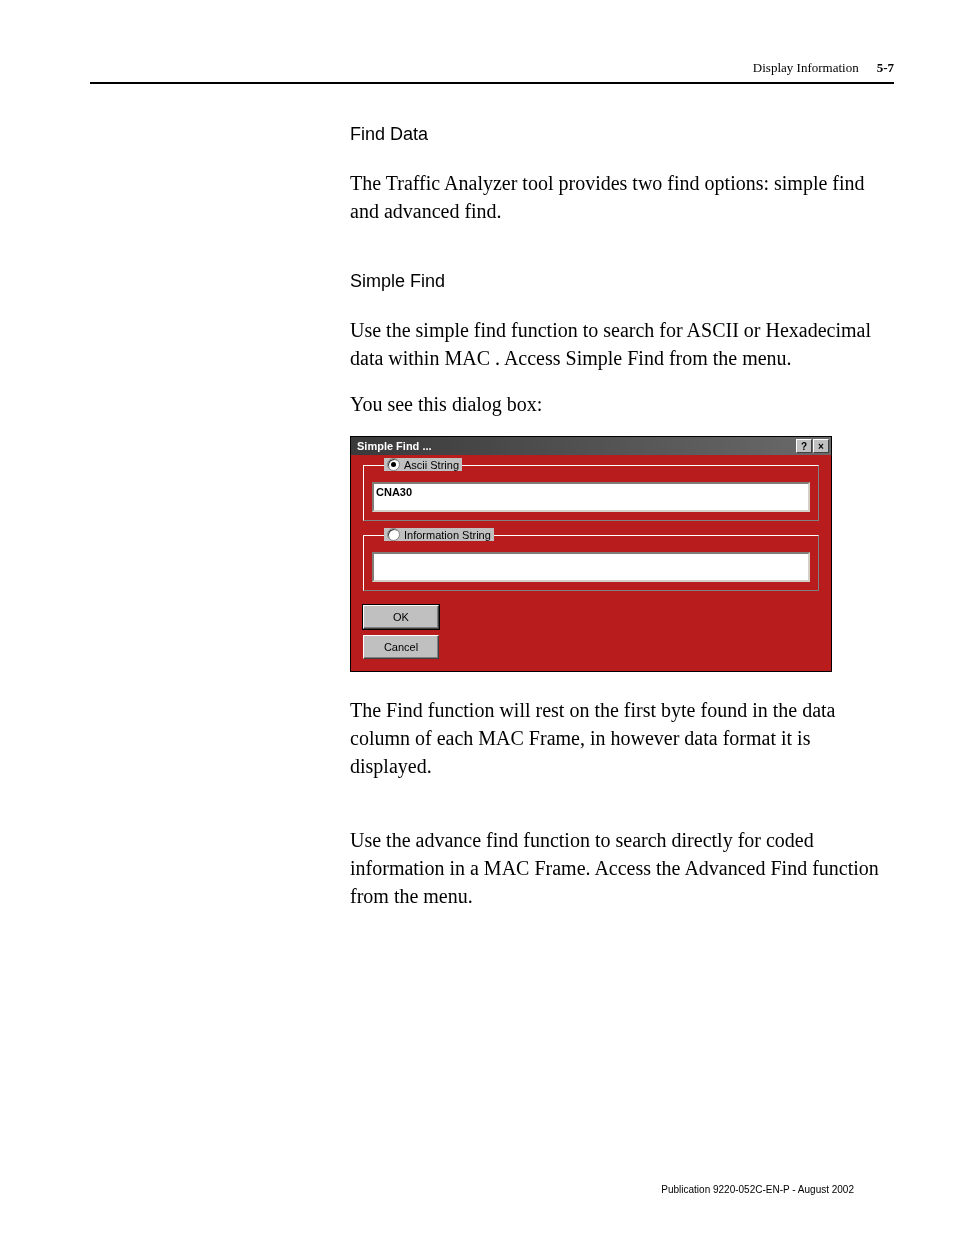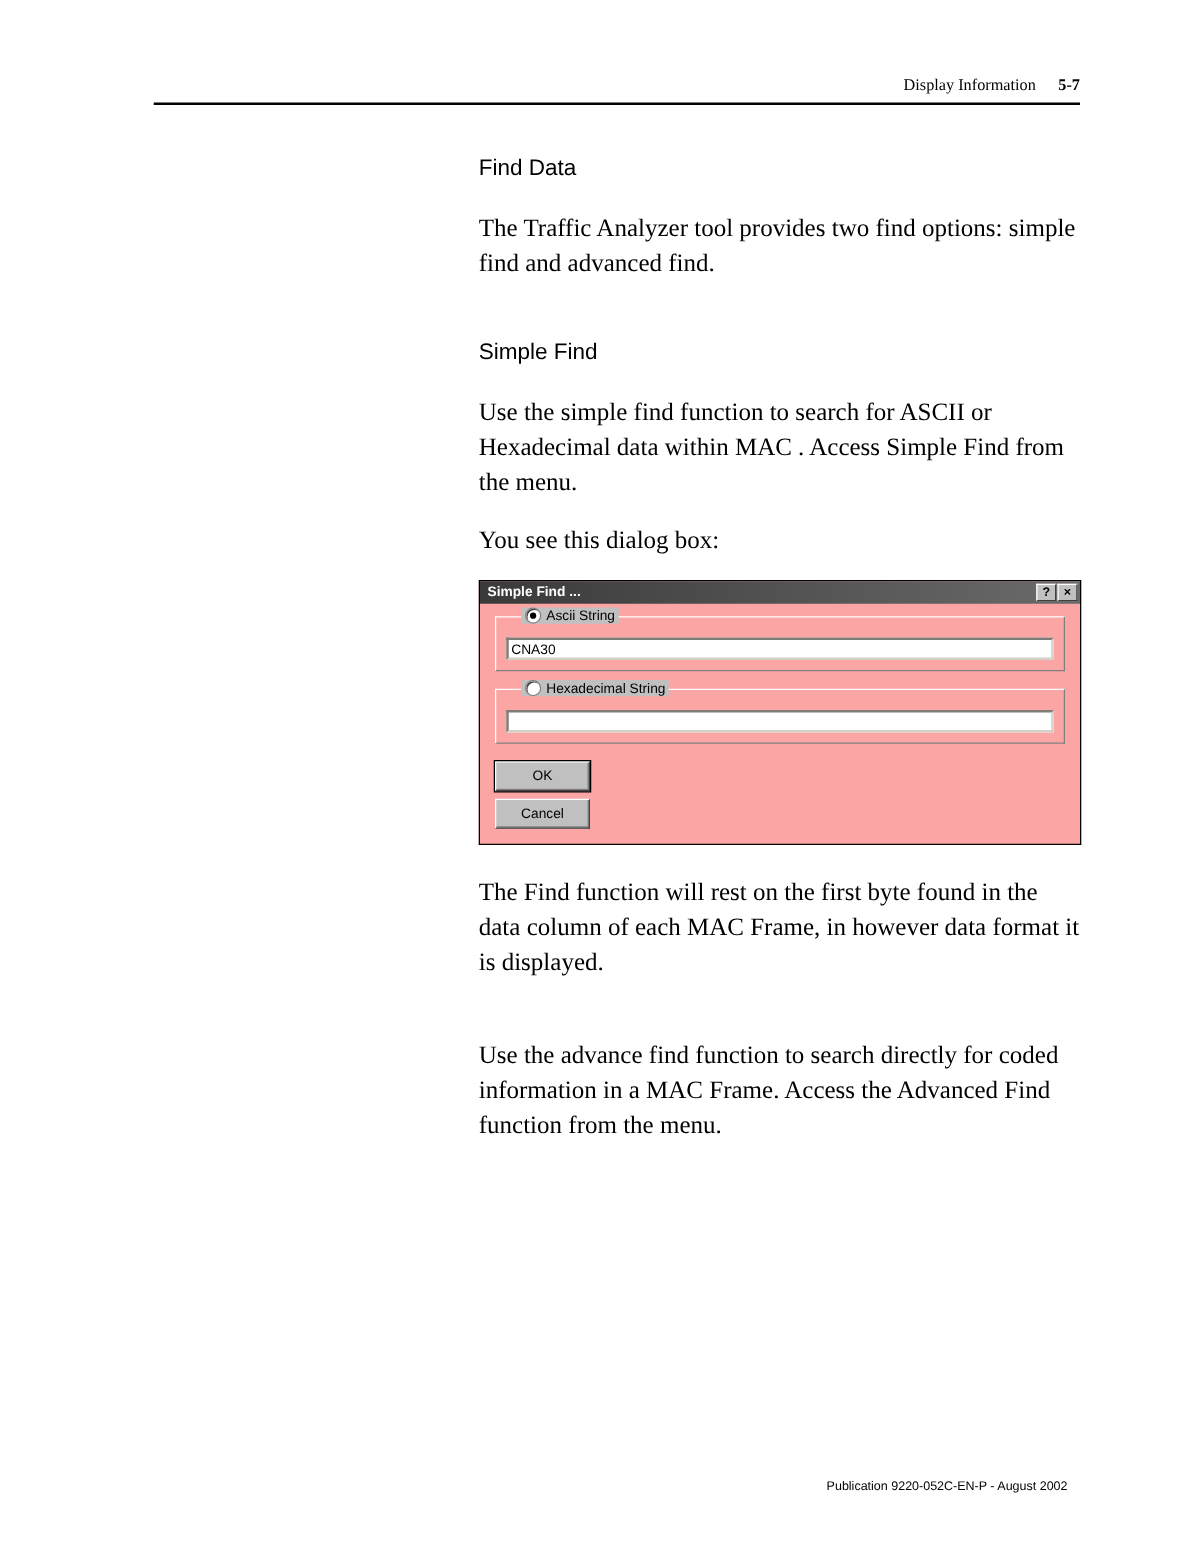--- a/index.html
+++ b/index.html
@@ -7,25 +7,24 @@
     padding: 0;
     font-family: Georgia, 'Times New Roman', serif;
     background: #fff;
     color: #000;
     width: 954px;
     height: 1235px;
     position: relative;
     box-sizing: border-box;
   }
   .page {
-    padding: 60px 90px 40px 90px;
+    padding: 60px 60px 40px 90px;
     box-sizing: border-box;
     height: 100%;
     position: relative;
-    margin-left: 33px;
   }
   .header {
     display: flex;
     justify-content: flex-end;
     align-items: baseline;
     font-size: 13px;
     padding-bottom: 6px;
     border-bottom: 2px solid #000;
     margin-bottom: 40px;
   }
@@ -54,21 +53,21 @@
     margin: 0 0 18px 0;
   }
   .block {
     margin-bottom: 46px;
   }
 
   
   .dialog {
     width: 480px;
     border: 1px solid #000;
-    background: #fca5a5;
+    background: #b91c1c;
     font-family: Tahoma, Arial, sans-serif;
     font-size: 11px;
     margin-bottom: 24px;
   }
   .titlebar {
     background: linear-gradient(to right, #3a3a3a, #6a6a6a);
     color: #fff;
     display: flex;
     align-items: center;
     justify-content: space-between;
@@ -133,28 +132,29 @@
   }
   .radio .dot {
     width: 5px;
     height: 5px;
     border-radius: 50%;
     background: #000;
   }
   .text-input {
     width: 100%;
     box-sizing: border-box;
-    height: 18px;
+    height: 30px;
     background: #fff;
     border: 2px inset #d4d0c8;
     font-family: 'MS Sans Serif', Tahoma, sans-serif;
     font-size: 11px;
     padding: 1px 2px;
     line-height: 15px;
     color: #000;
+    font-weight: bold;
   }
   .input-fill {
     font-family: Tahoma, Arial, sans-serif;
     font-size: 11px;
   }
   .btn-row {
     display: flex;
     justify-content: center;
     gap: 6px;
     flex-direction: column;
@@ -228,21 +228,21 @@
               <span>Ascii String</span>
             </div>
             <div class="text-input">
               <span class="input-fill">CNA30</span>
             </div>
           </div>
 
           <div class="fieldset">
             <div class="legend">
               <span class="radio"></span>
-              <span>Hexadecimal String</span>
+              <span>Information String</span>
             </div>
             <div class="text-input">
               <span class="input-fill"></span>
             </div>
           </div>
 
           <div class="btn-row">
             <div class="btn default">
               <span>OK</span>
             </div>

